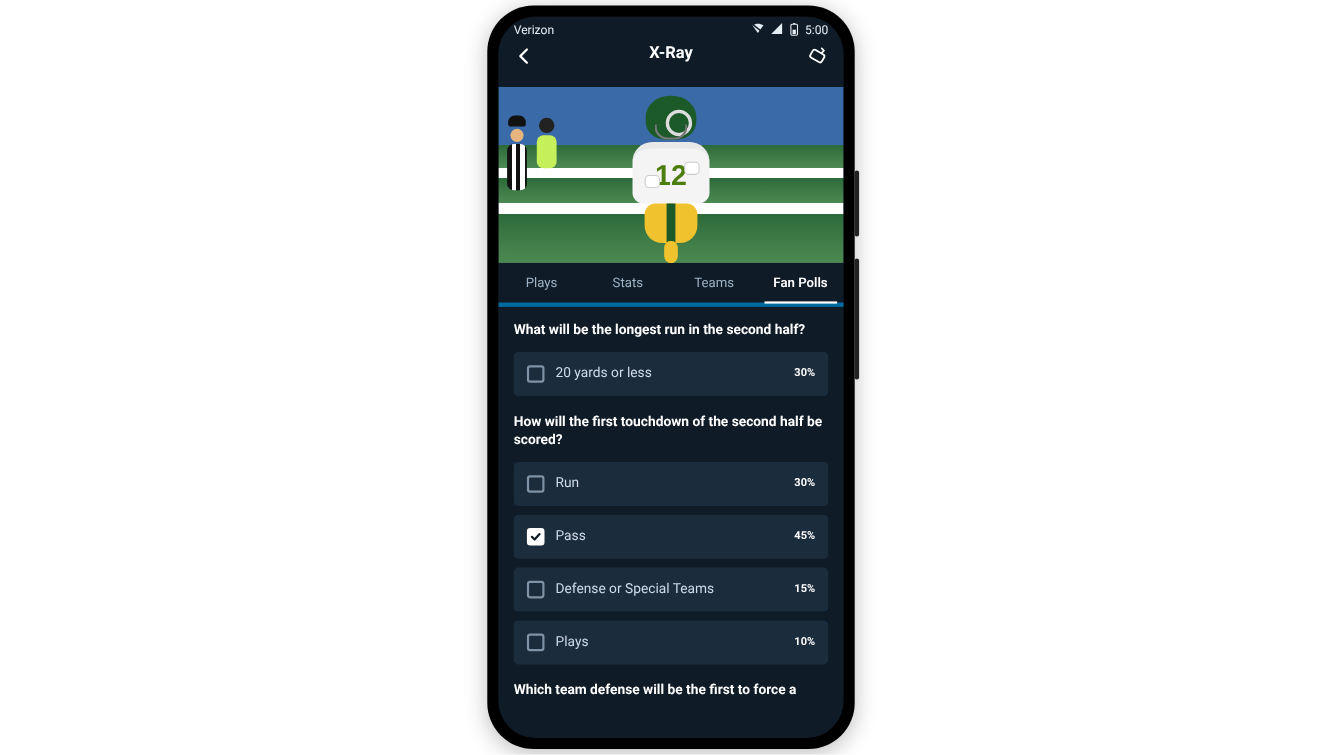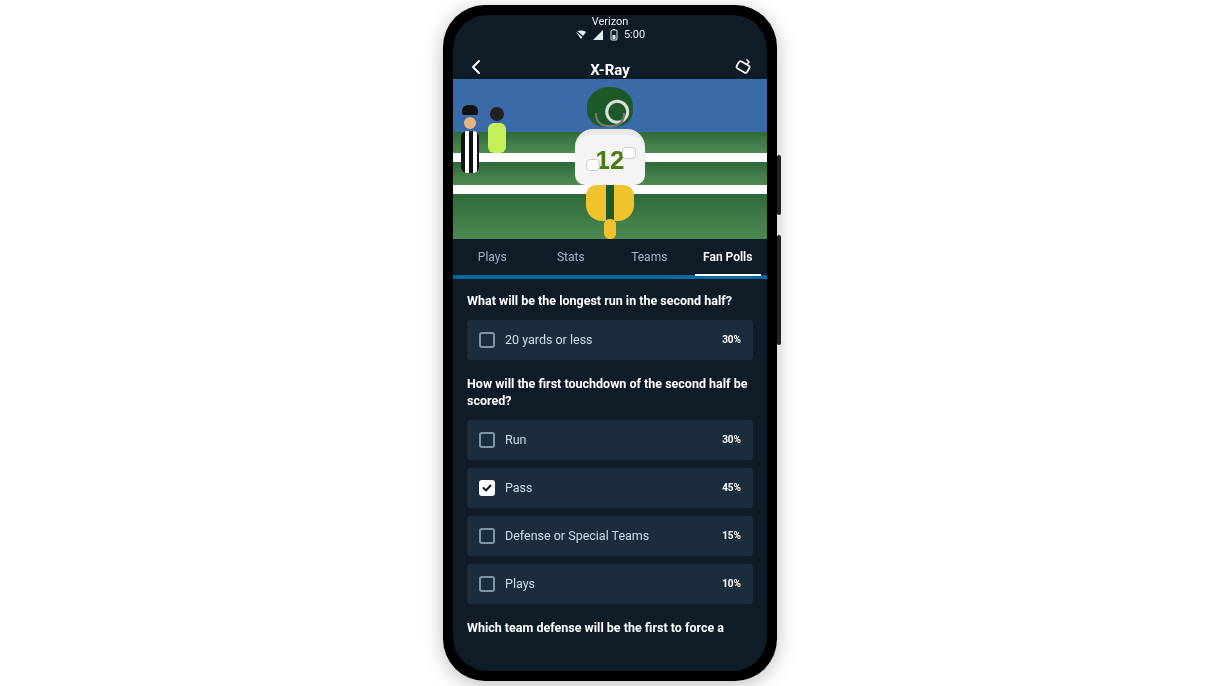--- a/index.html
+++ b/index.html
@@ -38,28 +38,27 @@
     color: #e6eef5;
   }
   .statusbar {
     height: 24px;
     display: flex;
     align-items: center;
     justify-content: space-between;
     padding: 0 14px;
     font-size: 11px;
     color: #e6eef5;
-    flex-direction: column;
-  }
-  .status-icons { display: flex; align-items: center; gap: 5px; }
+  }
+  .status-icons { display: flex; align-items: flex-start; gap: 5px; }
   .status-icons svg { display: block; }
   .titlebar {
     height: 40px;
     display: flex;
-    align-items: flex-end;
+    align-items: flex-start;
     justify-content: space-between;
     padding: 0 12px;
   }
   .titlebar .title { font-weight: 700; font-size: 15px; color: #fff; }
   .icon-btn { width: 24px; height: 24px; display:flex; align-items:center; justify-content:center; cursor:pointer; }
   .hero {
     width: 100%;
     height: 160px;
     position: relative;
     overflow: hidden;

